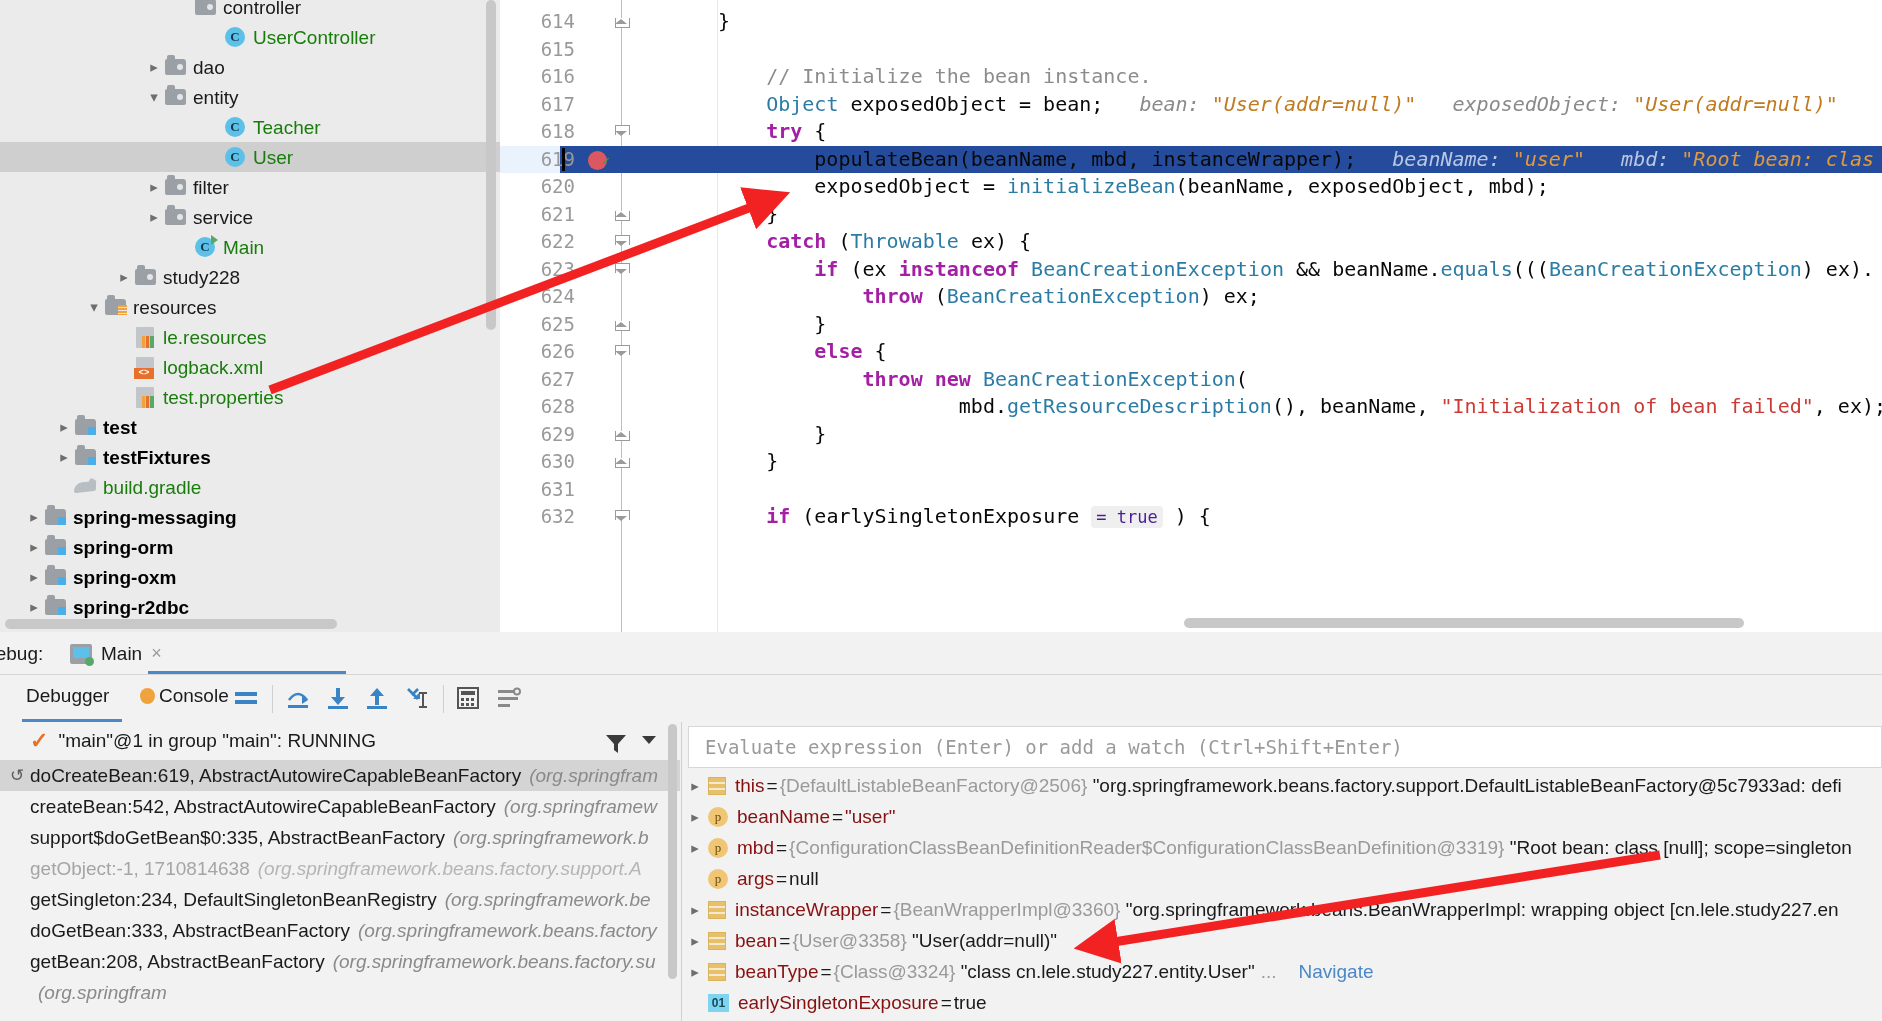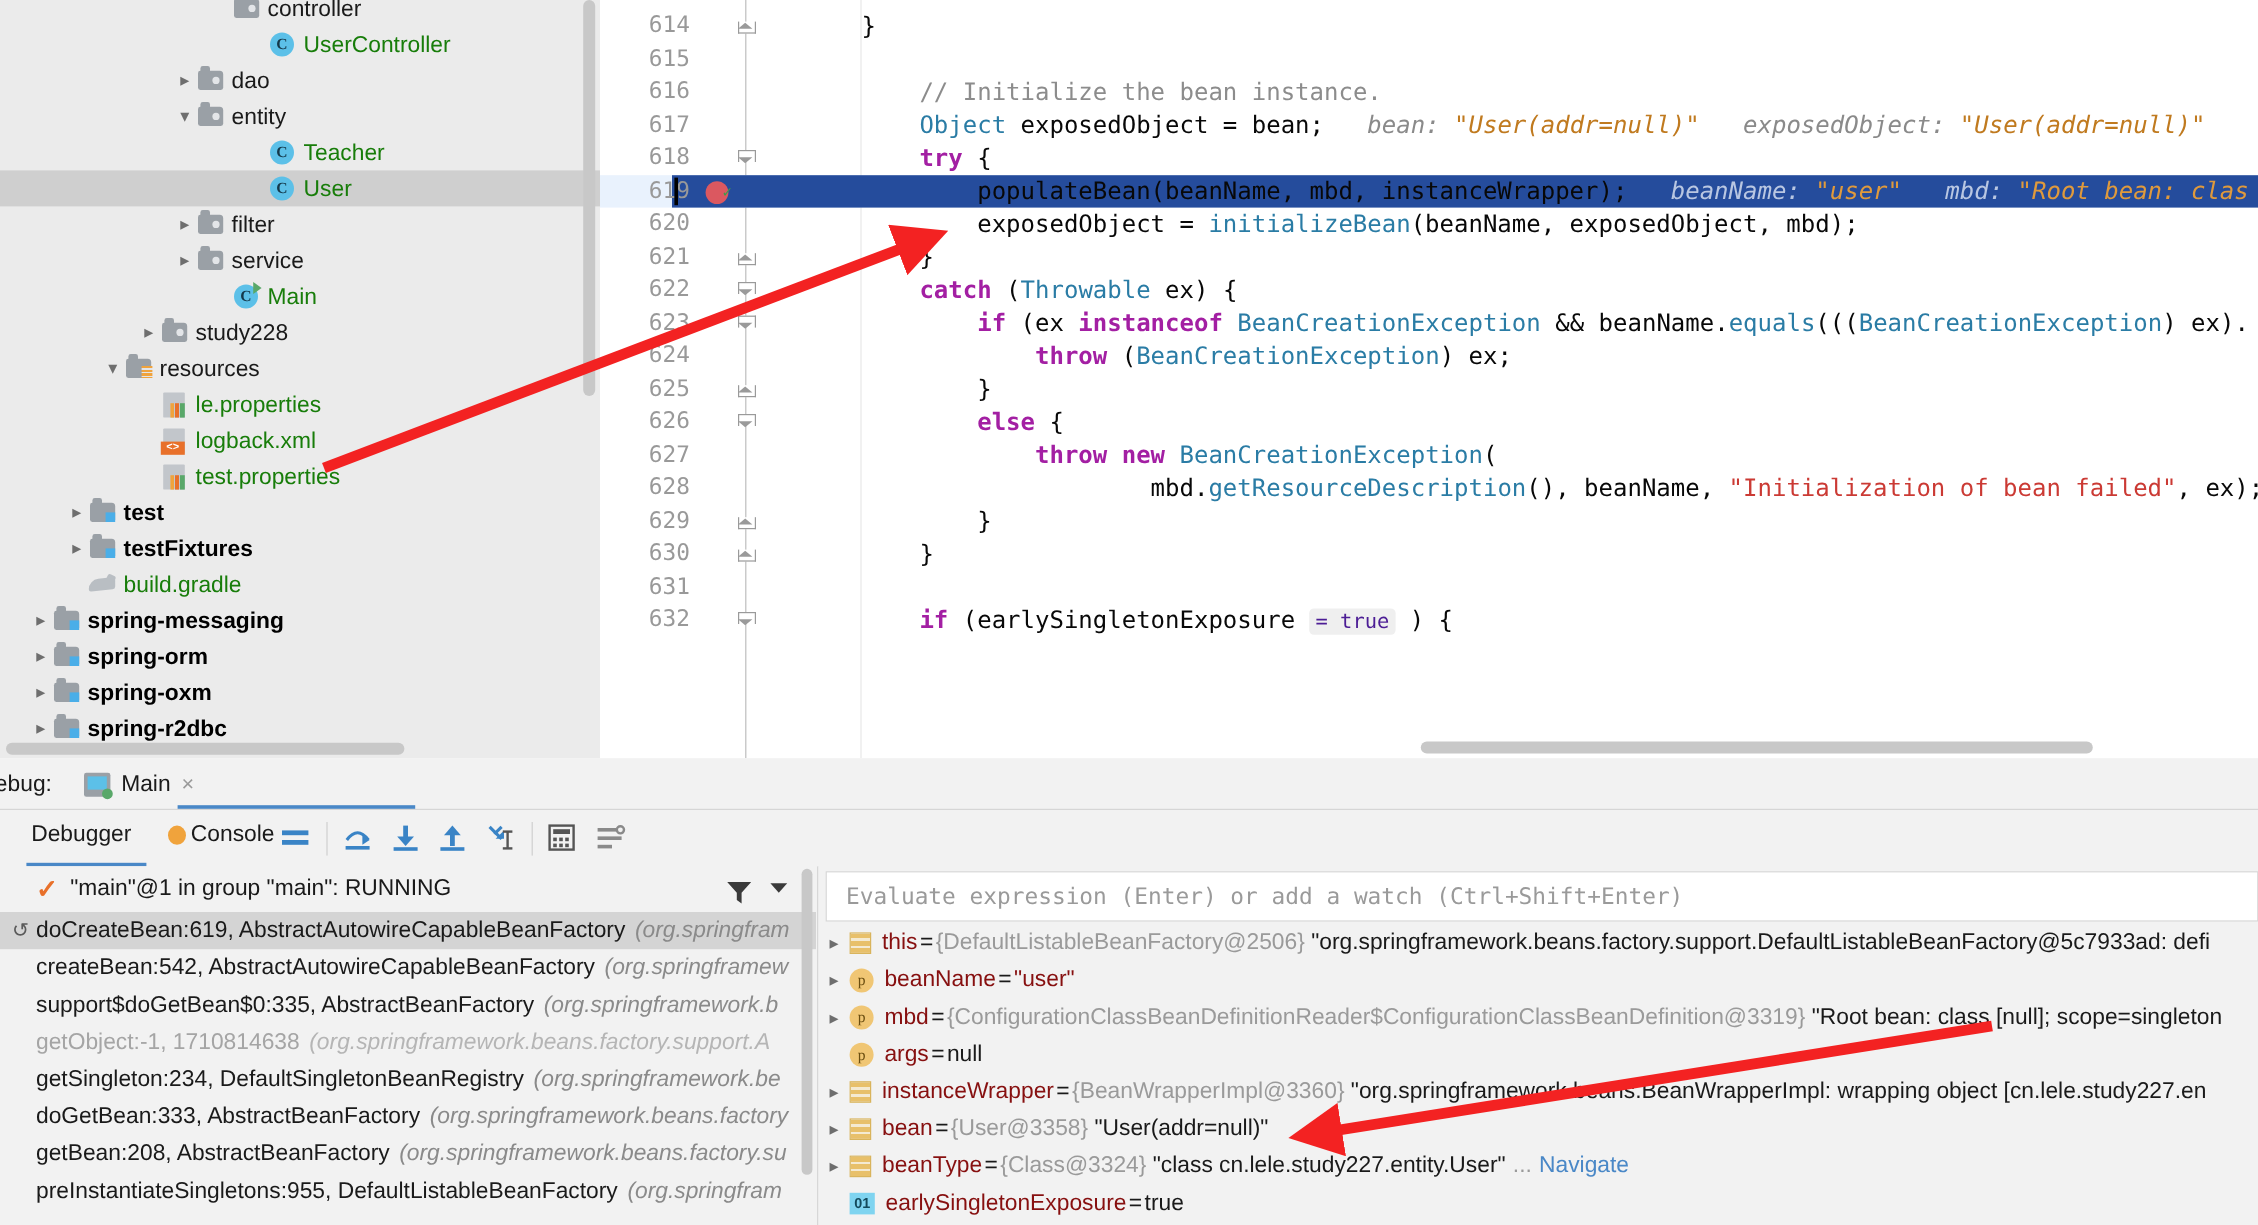--- a/index.html
+++ b/index.html
@@ -172,21 +172,21 @@
   .i-param { width:20px; height:20px; flex:0 0 20px; margin-right:9px; border-radius:50%; background:#f0c674;
       color:#6b4e10; font-size:13px; display:flex; align-items:center; justify-content:center; font-family:"Liberation Serif",serif; }
   .i-bool { width:21px; height:18px; flex:0 0 21px; margin-right:9px; background:#7fd4f0; color:#134a5c;
       font-size:12px; font-weight:bold; display:flex; align-items:center; justify-content:center; }
   .v-name { color:#871010; }
   .v-eq { color:#1a1a1a; margin:0 2px; }
   .v-ref { color:#9a9a9a; }
   .v-val { color:#1a1a1a; }
   .v-str { color:#871010; }
   .v-null { color:#1a1a1a; }
-  .v-nav { color:#4a88c7; margin-left:6px; }
+  .v-nav { color:#4a88c7; margin-left:22px; }
   .v-ellipsis { color:#9a9a9a; margin-left:6px; }
 
   
   .arrow-svg { position:absolute; left:0; top:0; width:1882px; height:1021px; pointer-events:none; z-index:50; }
 </style>
 </head>
 <body>
 
 <div id="app">
 
@@ -279,21 +279,21 @@
             <span class="i-folder res"></span>
           </span>
           <span class="lbl dark">resources</span>
         </div>
         <div class="tree-row">
           <span style="display:inline-block;width:114px"></span>
           <span class="chev spacer">▸</span>
           <span class="ico">
             <span class="i-props"></span>
           </span>
-          <span class="lbl green">le.properties</span>
+          <span class="lbl green">le.resources</span>
         </div>
         <div class="tree-row">
           <span style="display:inline-block;width:114px"></span>
           <span class="chev spacer">▸</span>
           <span class="ico">
             <span class="i-xml"></span>
           </span>
           <span class="lbl green">logback.xml</span>
         </div>
         <div class="tree-row">
@@ -509,21 +509,20 @@
           </div>
           <div class="frame-row">
             <span class="frame-name">doGetBean:333, AbstractBeanFactory</span>
             <span class="frame-pkg">(org.springframework.beans.factory</span>
           </div>
           <div class="frame-row">
             <span class="frame-name">getBean:208, AbstractBeanFactory</span>
             <span class="frame-pkg">(org.springframework.beans.factory.su</span>
           </div>
           <div class="frame-row">
-            <span class="frame-name">preInstantiateSingletons:955, DefaultListableBeanFactory</span>
             <span class="frame-pkg">(org.springfram</span>
           </div>
         </div>
       <div class="frames-vscroll"></div>
     </div>
 
     <div class="panel-split"></div>
 
     <div class="vars-panel">
       <div class="eval-bar">

